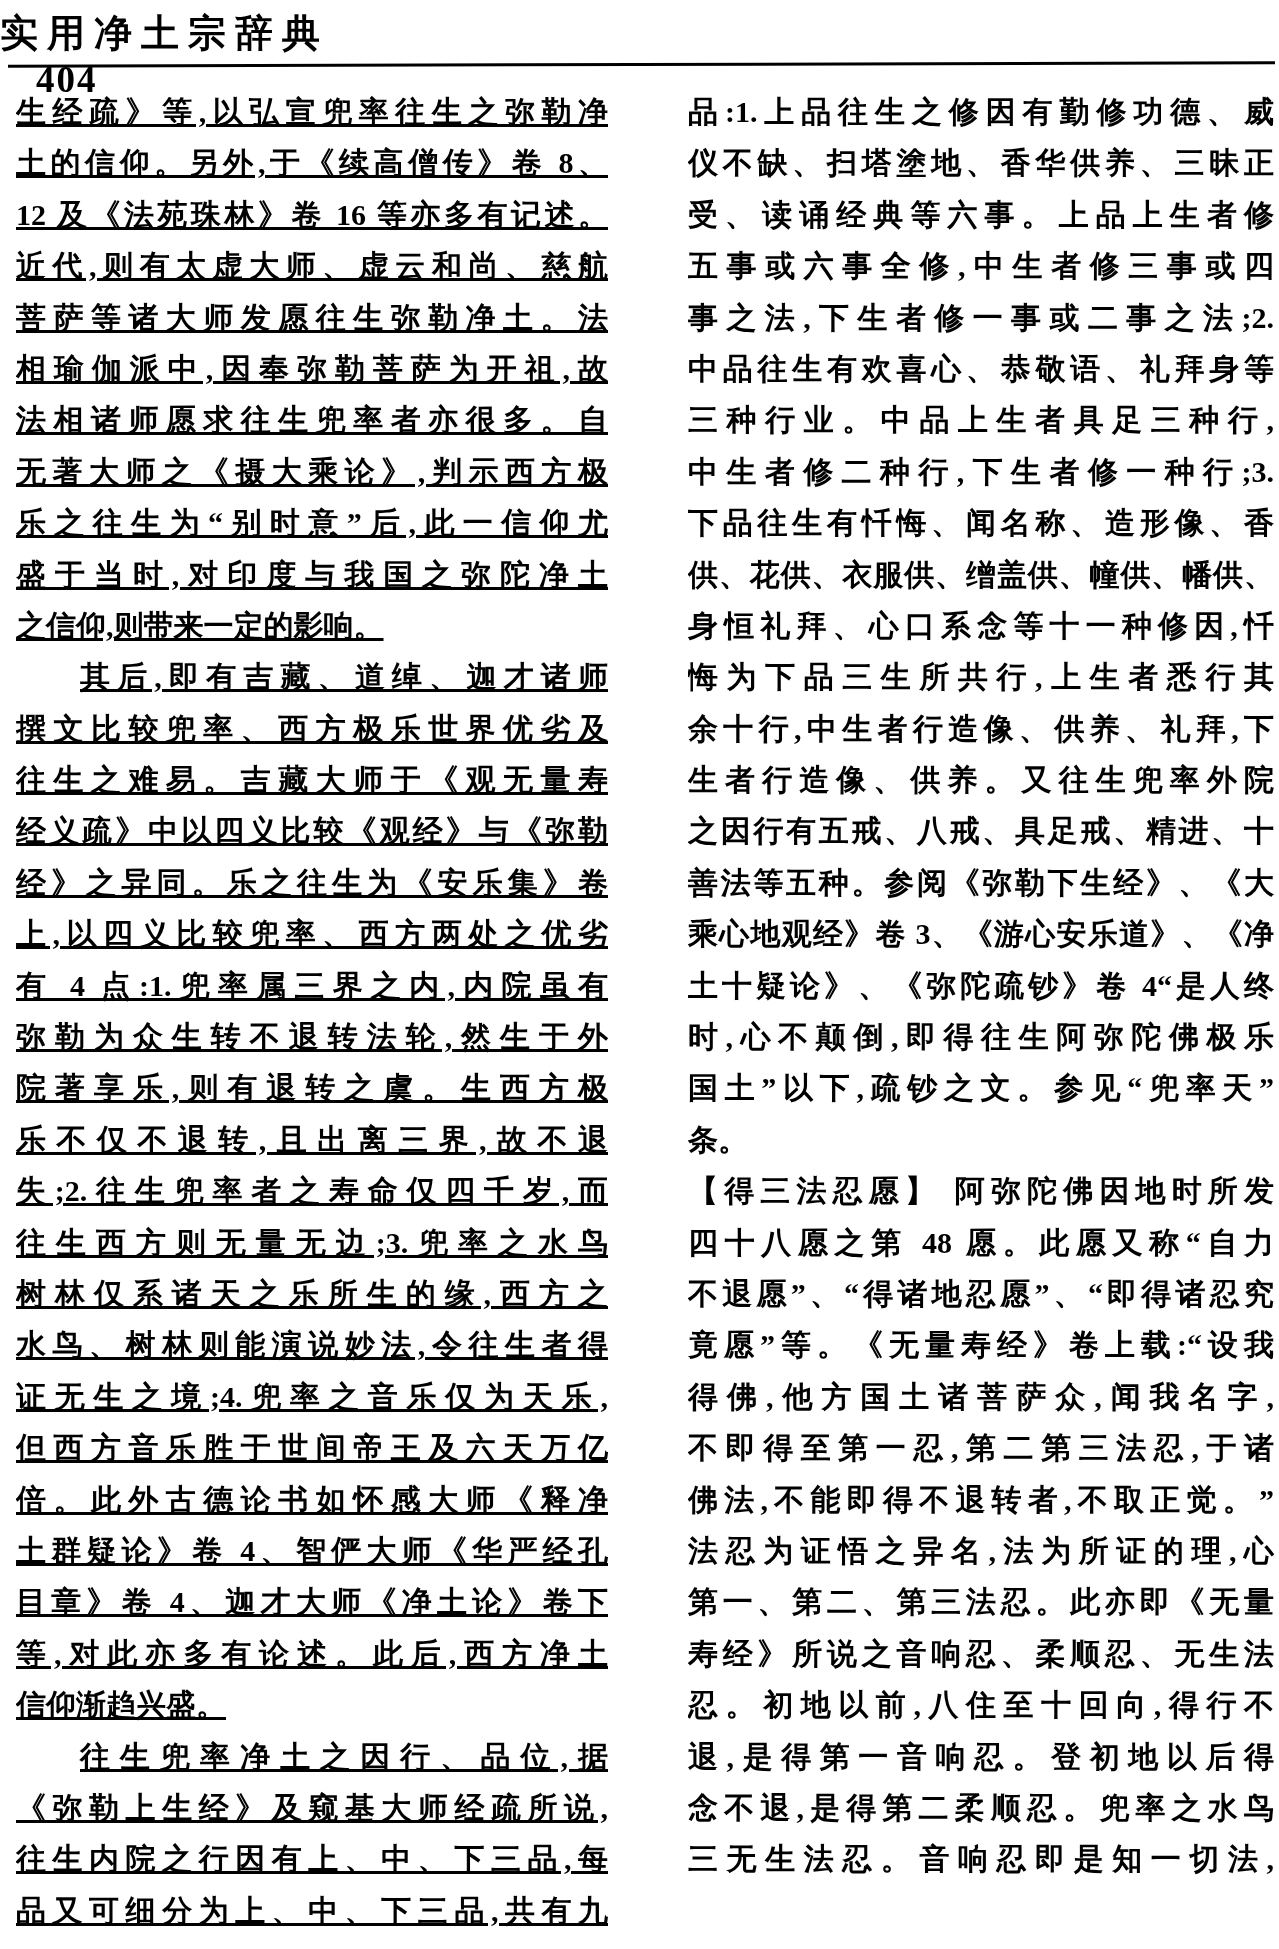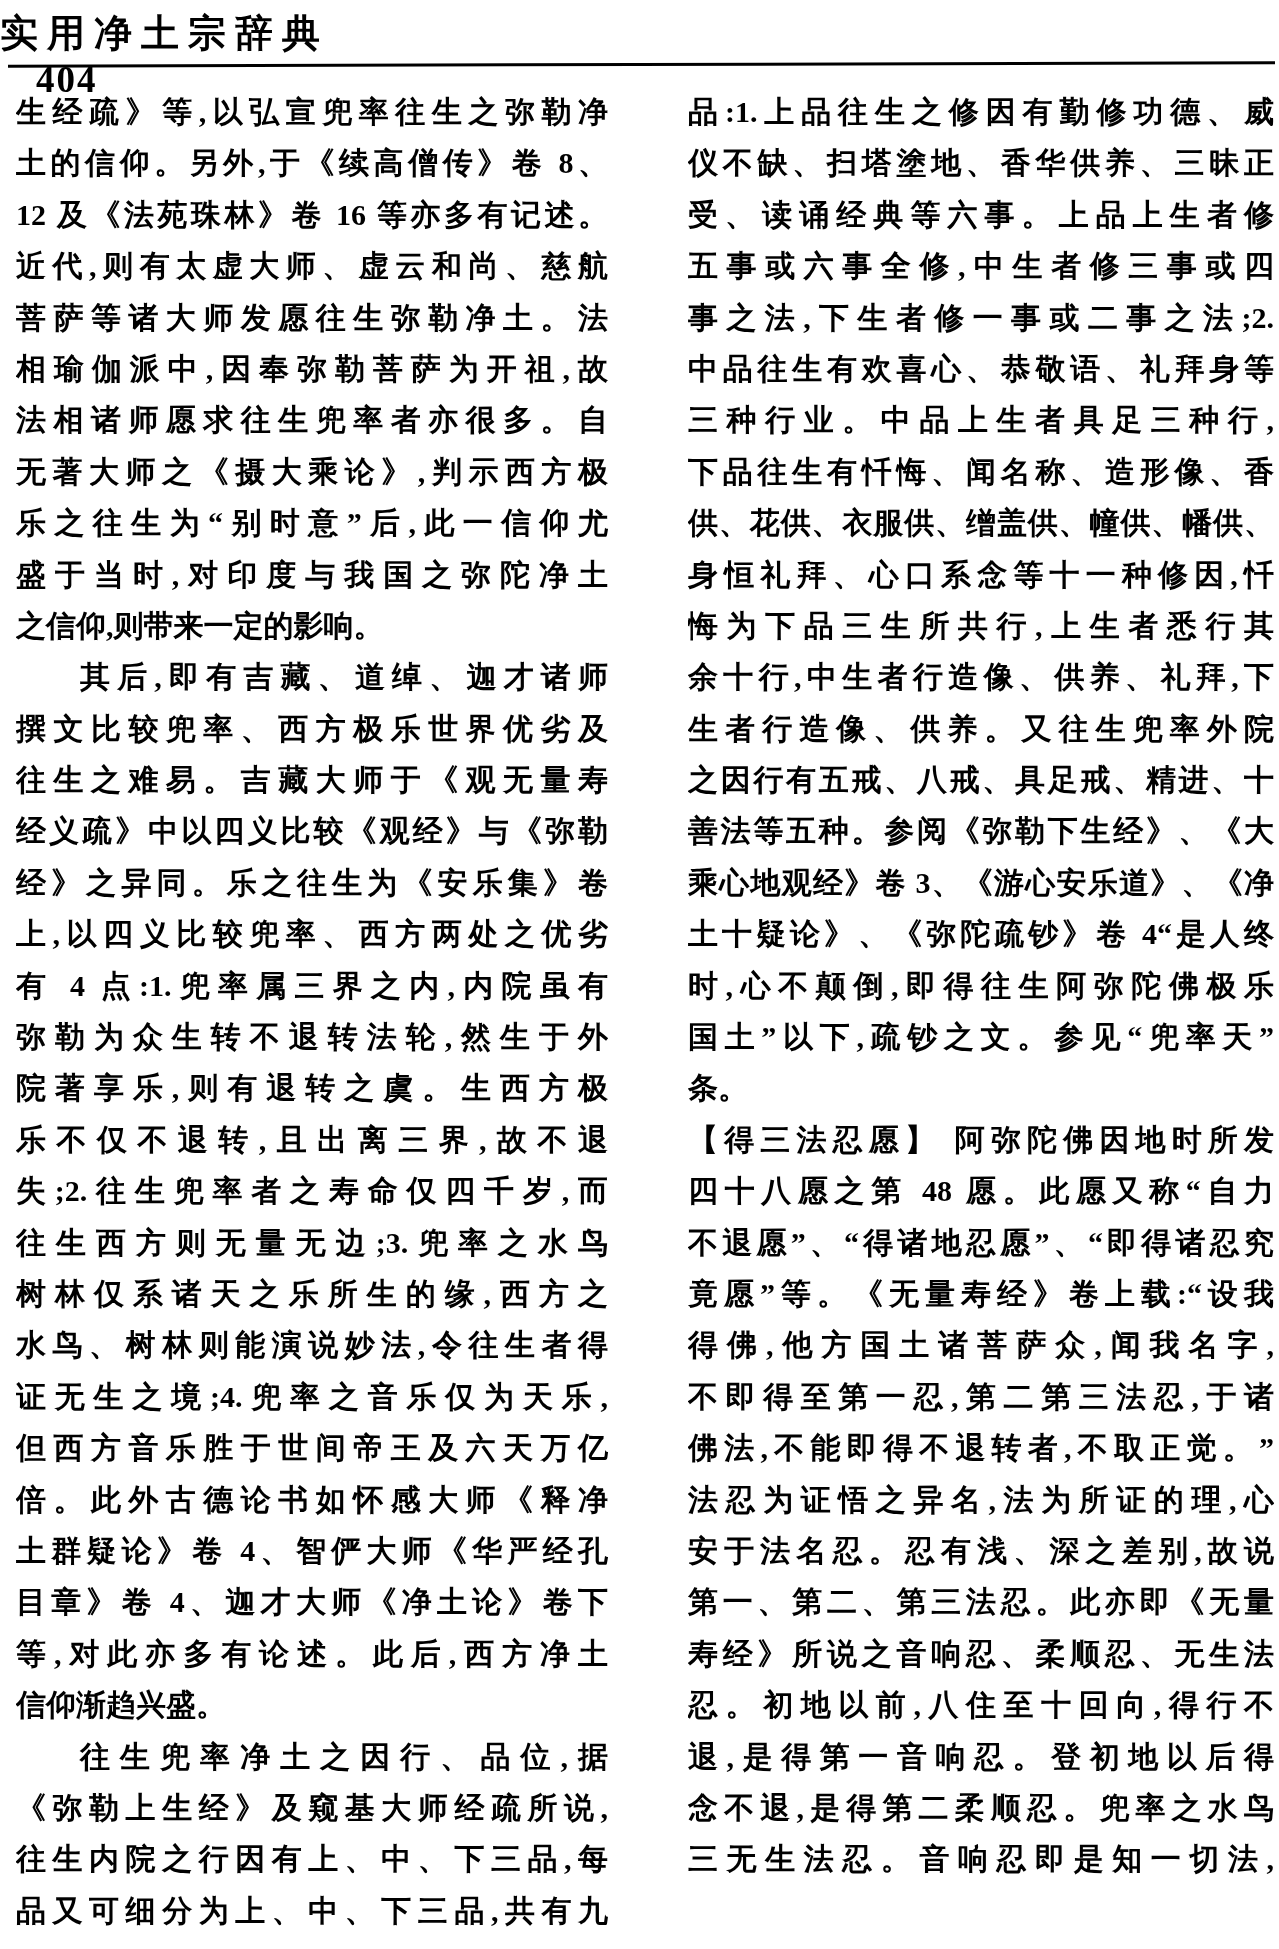--- a/index.html
+++ b/index.html
@@ -46,21 +46,21 @@
     position: absolute;
     top: 86px;
     left: 16px;
     right: 0;
     bottom: 0;
   }
   .column {
     position: absolute;
     top: 0;
   }
-  #col-left  { left: 0px;   width: 592px; }
+  #col-left  { left: 0px;   width: 592px; text-decoration: underline; }
   #col-right { left: 672px; width: 586px; }
   .line {
     height: 51.4px;
     line-height: 51.4px;
     font-size: 30px;
     font-weight: bold;
     text-align: justify;
     text-align-last: justify;
     text-justify: inter-character;
     overflow: hidden;
@@ -117,20 +117,21 @@
       <div class="line">品又可细分为上、中、下三品,共有九</div>
     </div>
   <div class="column" id="col-right">
       <div class="line">品:1.上品往生之修因有勤修功德、威</div>
       <div class="line">仪不缺、扫塔塗地、香华供养、三昧正</div>
       <div class="line">受、读诵经典等六事。上品上生者修</div>
       <div class="line">五事或六事全修,中生者修三事或四</div>
       <div class="line">事之法,下生者修一事或二事之法;2.</div>
       <div class="line">中品往生有欢喜心、恭敬语、礼拜身等</div>
       <div class="line">三种行业。中品上生者具足三种行,</div>
+      <div class="line">中生者修二种行,下生者修一种行;3.</div>
       <div class="line">下品往生有忏悔、闻名称、造形像、香</div>
       <div class="line">供、花供、衣服供、缯盖供、幢供、幡供、</div>
       <div class="line">身恒礼拜、心口系念等十一种修因,忏</div>
       <div class="line">悔为下品三生所共行,上生者悉行其</div>
       <div class="line">余十行,中生者行造像、供养、礼拜,下</div>
       <div class="line">生者行造像、供养。又往生兜率外院</div>
       <div class="line">之因行有五戒、八戒、具足戒、精进、十</div>
       <div class="line">善法等五种。参阅《弥勒下生经》、《大</div>
       <div class="line">乘心地观经》卷 3、《游心安乐道》、《净</div>
       <div class="line">土十疑论》、《弥陀疏钞》卷 4“是人终</div>
@@ -138,21 +139,20 @@
       <div class="line">国土”以下,疏钞之文。参见“兜率天”</div>
       <div class="line end">条。</div>
       <div class="line">【得三法忍愿】 阿弥陀佛因地时所发</div>
       <div class="line">四十八愿之第 48 愿。此愿又称“自力</div>
       <div class="line">不退愿”、“得诸地忍愿”、“即得诸忍究</div>
       <div class="line">竟愿”等。《无量寿经》卷上载:“设我</div>
       <div class="line">得佛,他方国土诸菩萨众,闻我名字,</div>
       <div class="line">不即得至第一忍,第二第三法忍,于诸</div>
       <div class="line">佛法,不能即得不退转者,不取正觉。”</div>
       <div class="line">法忍为证悟之异名,法为所证的理,心</div>
-      <div class="line">安于法名忍。忍有浅、深之差别,故说</div>
       <div class="line">第一、第二、第三法忍。此亦即《无量</div>
       <div class="line">寿经》所说之音响忍、柔顺忍、无生法</div>
       <div class="line">忍。初地以前,八住至十回向,得行不</div>
       <div class="line">退,是得第一音响忍。登初地以后得</div>
       <div class="line">念不退,是得第二柔顺忍。兜率之水鸟</div>
       <div class="line">三无生法忍。音响忍即是知一切法,</div>
     </div>
 </div>
 
 </body></html>

